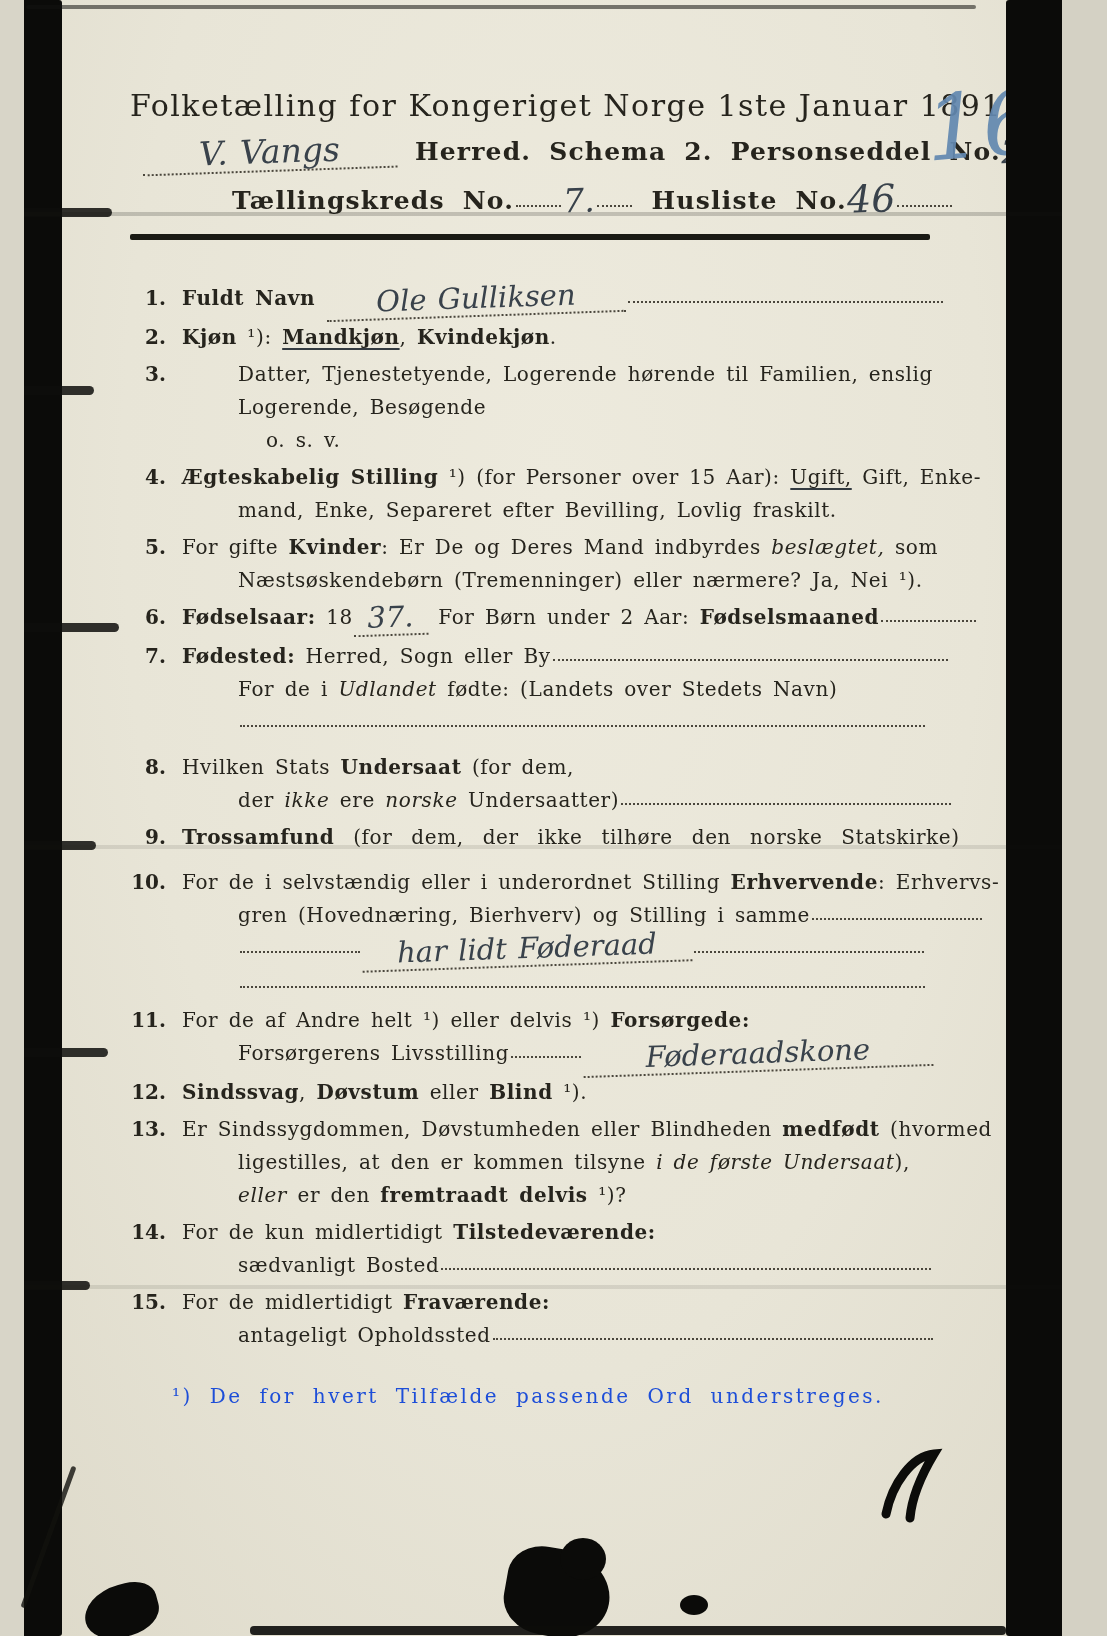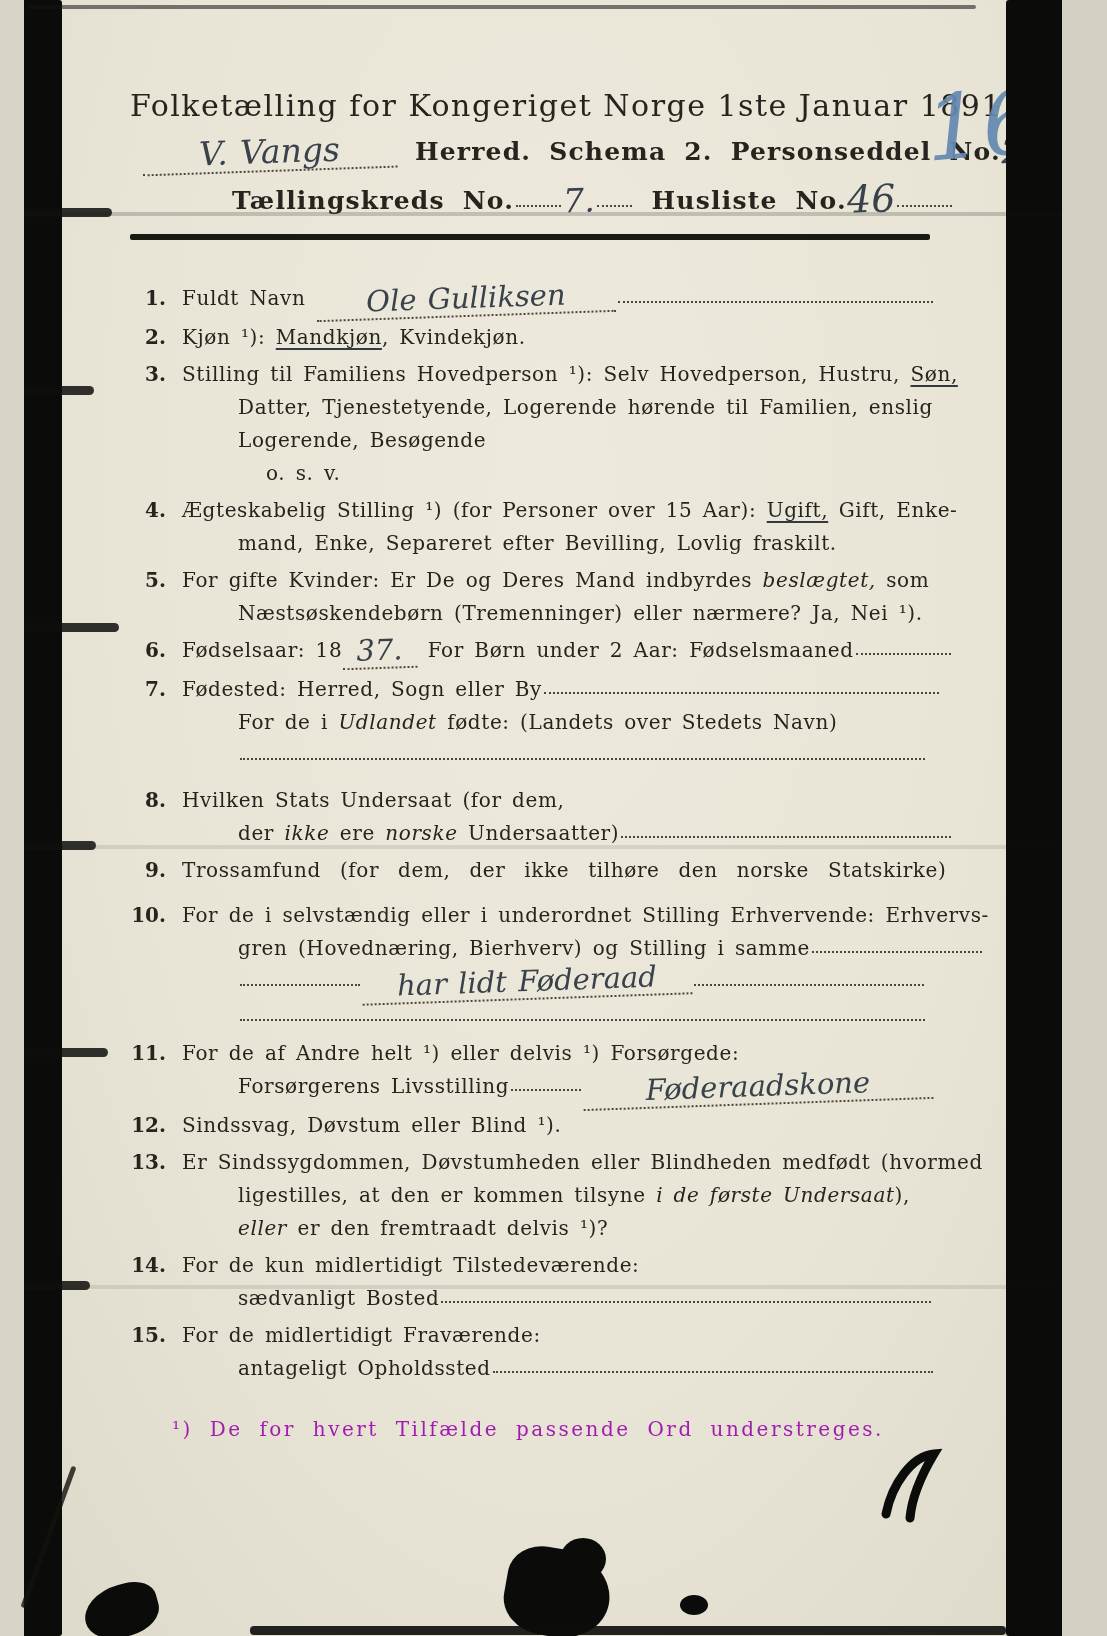--- a/index.html
+++ b/index.html
@@ -48,35 +48,35 @@
   .line3 { margin-top:8px; padding-left:102px; }
   .hdr { font-weight:bold; font-size:25px; letter-spacing:1.2px; word-spacing:8px; }
   .rule { margin-top:16px; height:6px; background:#1a1a14; border-radius:2px; }
   .items { margin-top:42px; }
   .item { display:grid; grid-template-columns:52px 1fr; margin-bottom:4px; }
   .mt-lg { margin-top:12px; }
   .num { font-weight:bold; font-size:20px; text-align:right; padding-right:16px; line-height:33px; }
   .line { font-size:20px; line-height:33px; letter-spacing:0.6px; word-spacing:3.5px; white-space:nowrap; }
   .cont  { padding-left:56px; }
   .cont2 { padding-left:84px; }
-  .b { font-weight:normal; }
+  .b { font-weight:bold; }
   .i { font-style:italic; }
   .u { text-decoration:underline; text-decoration-thickness:2px; text-underline-offset:4px; text-decoration-color:#333a40;margin-top:23px; }
   .wide { word-spacing:12px;text-align:center; }
   .dots { display:inline-block; height:4px; border-bottom:2px dotted #4a463c; vertical-align:2px; margin:0 2px; }
   .hw {
     font-family:"DejaVu Serif", serif; font-style:italic;
     color:#39424b; font-size:29px; line-height:1;
     display:inline-block; transform:rotate(-2deg);
     vertical-align:-3px; letter-spacing:0; word-spacing:2px;
   }
   .hw-lg { font-size:33px; }
   .hw-xl { font-size:38px; }
   .dot-under { border-bottom:2px dotted #4a463c; padding-bottom:2px; text-align:center; }
-  .footnote { margin-top:32px; padding-left:42px; font-size:20px; letter-spacing:2.5px; word-spacing:8px; color:#a21caf; }
+  .footnote { margin-top:32px; padding-left:42px; font-size:20px; letter-spacing:2.5px; word-spacing:8px; color:#1d4ed8; }
   .corner-no {
     position:absolute; left:925px; top:72px;
     font-family:"DejaVu Serif", serif; font-style:italic;
     font-size:90px; color:#6288b0; transform:rotate(-5deg); opacity:.92;
   }
 </style>
 </head>
 <body>
 
 <div class="paper"></div>
@@ -99,21 +99,20 @@
     <div class="item">
       <div class="num">2.</div>
       <div>
         <div class="line"><span class="b">Kjøn</span><span> ¹): </span><span class="b u">Mandkjøn</span><span>, </span><span class="b">Kvindekjøn</span><span>.</span></div>
       </div>
     </div>
 
     <div class="item">
       <div class="num">3.</div>
       <div>
-        <div class="line"><span class="b">Stilling til Familiens Hovedperson</span><span> ¹): Selv Hovedperson, Hustru, </span><span class="u">Søn,</span></div>
         <div class="line cont"><span>Datter, Tjenestetyende, Logerende hørende til Familien, enslig</span></div>
         <div class="line cont"><span>Logerende, Besøgende</span></div>
         <div class="line cont2"><span>o. s. v.</span></div>
       </div>
     </div>
 
     <div class="item">
       <div class="num">4.</div>
       <div>
         <div class="line"><span class="b">Ægteskabelig Stilling</span><span> ¹) (for Personer over 15 Aar): </span><span class="u">Ugift,</span><span> Gift, Enke-</span></div>

